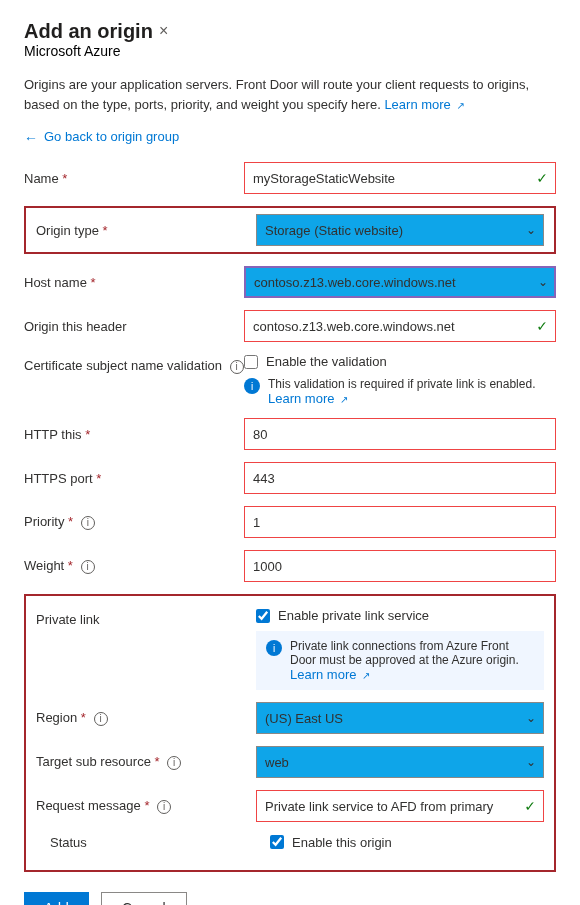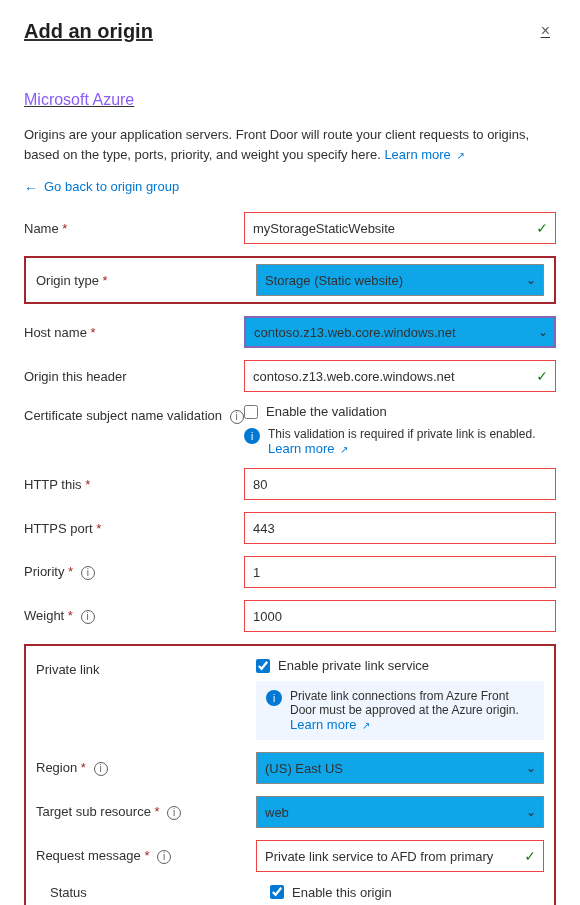--- a/index.html
+++ b/index.html
@@ -13,35 +13,32 @@
     }
     .panel {
       width: 580px;
       min-height: 905px;
       background: #fff;
       padding: 20px 24px 20px 24px;
       position: relative;
     }
     .panel-header {
       display: flex;
-      justify-content: space-between;
       align-items: flex-start;
       margin-bottom: 4px;
-      text-decoration: underline;
     }
     .panel-title {
       font-size: 20px;
       font-weight: 600;
       color: #201f1e;
     }
     .panel-subtitle {
-      font-size: 16px;
-      color: #8b5cf6;
+      font-size: 14px;
+      color: #000000;
       margin-bottom: 12px;
-      margin-top: 48px;
     }
     .close-btn {
       background: none;
       border: none;
       cursor: pointer;
       font-size: 16px;
       color: #605e5c;
       padding: 2px 6px;
     }
     .description {

